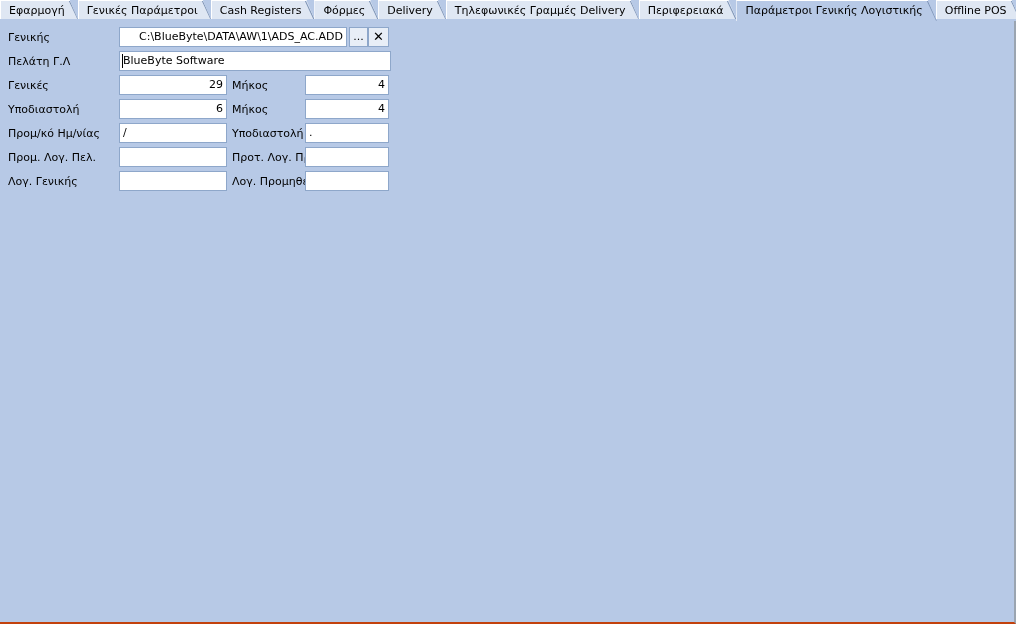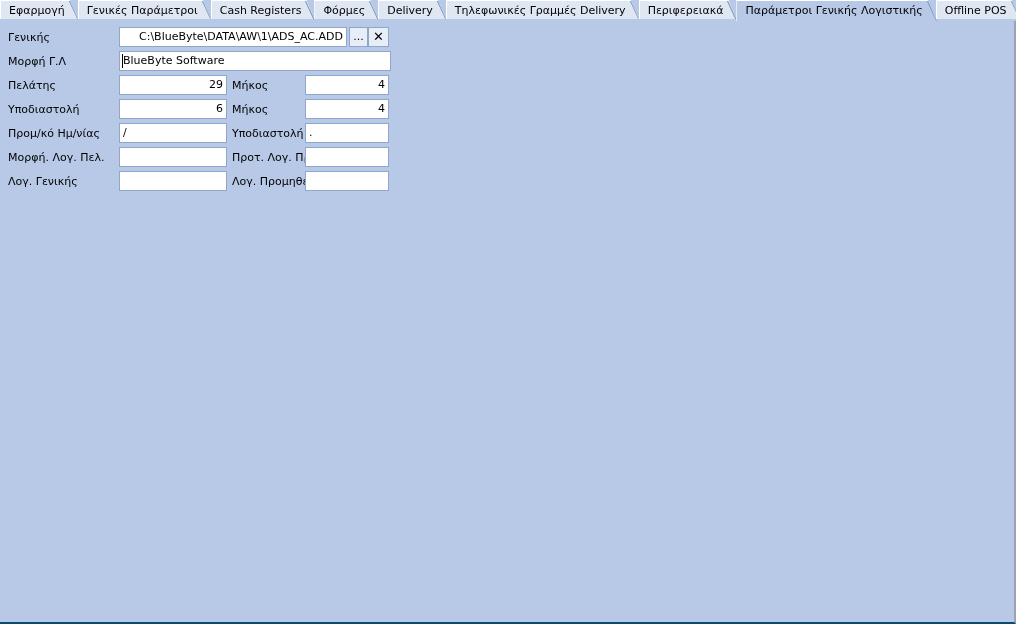--- a/index.html
+++ b/index.html
@@ -7,21 +7,21 @@
     width:1016px;height:624px;overflow:hidden;
     background:#b7c9e6;
     font-family:"DejaVu Sans","Liberation Sans",sans-serif;
     font-size:11px;color:#000;
   }
   #app{
     position:relative;width:1016px;height:624px;
     background:#b7c9e6;
     box-sizing:border-box;
     border-right:2px solid #9aa4b0;
-    border-bottom:2px solid #0c4a6e;
+    border-bottom:2px solid #c2410c;
   }
 
   
   .tabstrip{
     position:absolute;left:0;top:0;width:1016px;height:21px;
     background:#b7c9e6;
     white-space:nowrap;font-size:0;
   }
   .tabstrip-underline{
     position:absolute;left:0;top:19px;width:1016px;height:2px;
@@ -163,48 +163,48 @@
   <div class="form">
 
     <div class="row" style="top:6px;">
       <span class="lbl lbl-a">Γενικής</span>
       <div class="fld f-path">C:\BlueByte\DATA\AW\1\ADS_AC.ADD</div>
       <div class="btn btn-dots">...</div>
       <div class="btn btn-x">✕</div>
     </div>
 
     <div class="row" style="top:30px;">
-      <span class="lbl lbl-a">Μορφή Γ.Λ</span>
+      <span class="lbl lbl-a">Πελάτη Γ.Λ</span>
       <div class="fld f-combo caret">BlueByte Software</div>
 
     </div>
 
     <div class="row" style="top:54px;">
-      <span class="lbl lbl-a">Πελάτης</span>
+      <span class="lbl lbl-a">Γενικές</span>
       <div class="fld f-left num">29</div>
       <span class="lbl lbl-b">Μήκος</span>
       <div class="fld f-right num">4</div>
     </div>
 
     <div class="row" style="top:78px;">
       <span class="lbl lbl-a">Υποδιαστολή</span>
       <div class="fld f-left num">6</div>
       <span class="lbl lbl-b">Μήκος</span>
       <div class="fld f-right num">4</div>
     </div>
 
     <div class="row" style="top:102px;">
       <span class="lbl lbl-a">Προμ/κό Ημ/νίας</span>
       <div class="fld f-left">/</div>
       <span class="lbl lbl-b">Υποδιαστολή</span>
       <div class="fld f-right">.</div>
     </div>
 
     <div class="row" style="top:126px;">
-      <span class="lbl lbl-a">Μορφή. Λογ. Πελ.</span>
+      <span class="lbl lbl-a">Προμ. Λογ. Πελ.</span>
       <div class="fld f-left"></div>
       <span class="lbl lbl-b">Προτ. Λογ. Προμ</span>
       <div class="fld f-right"></div>
     </div>
 
     <div class="row" style="top:150px;">
       <span class="lbl lbl-a">Λογ. Γενικής</span>
       <div class="fld f-left"></div>
       <span class="lbl lbl-b">Λογ. Προμηθευτή</span>
       <div class="fld f-right"></div>

